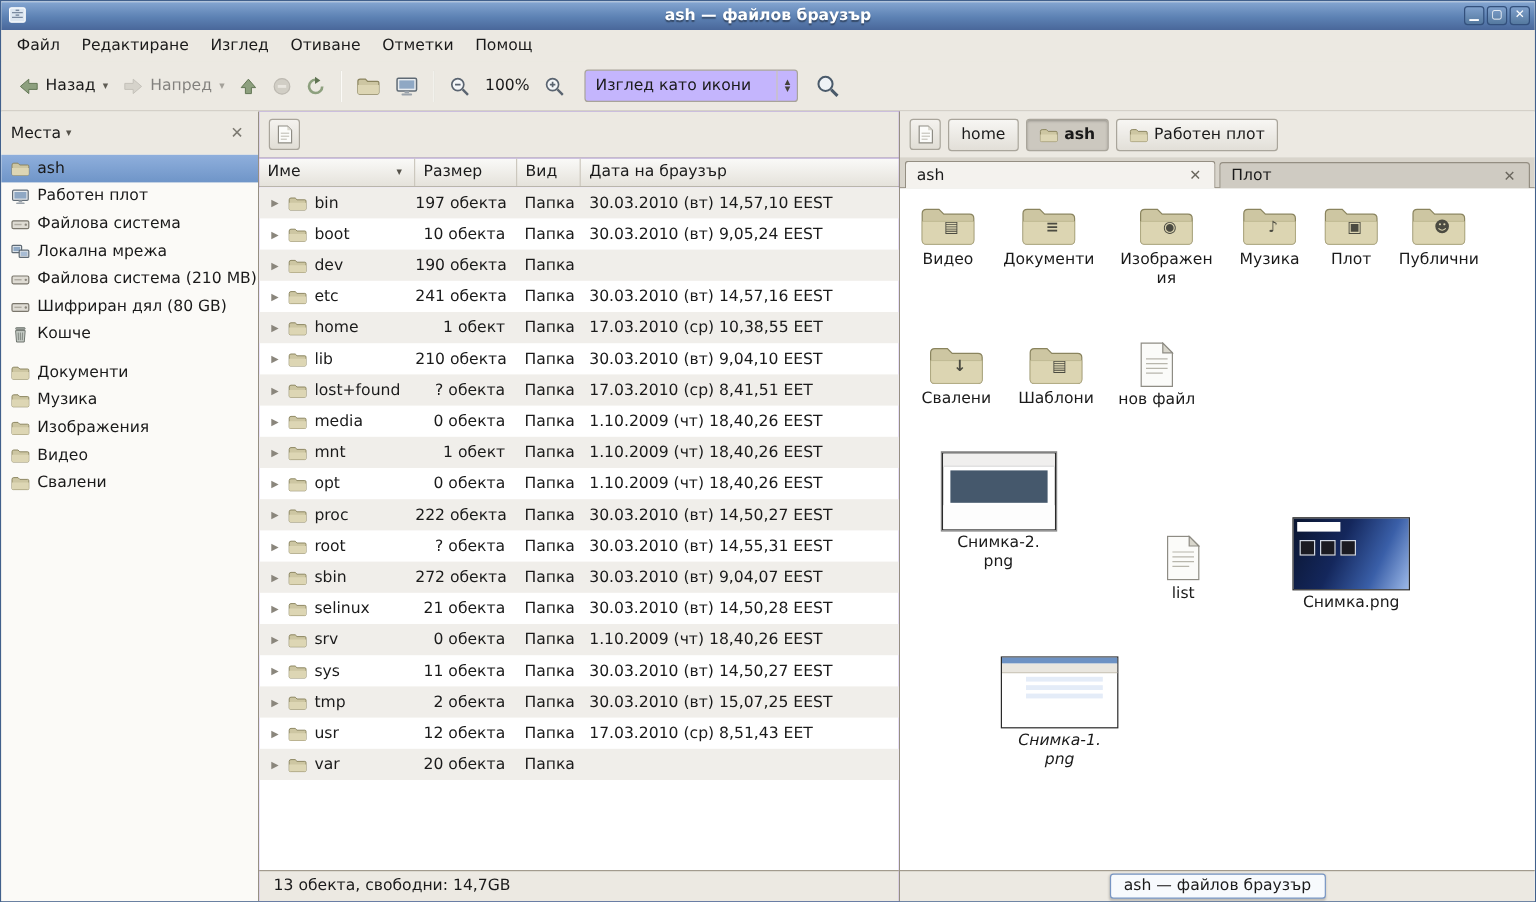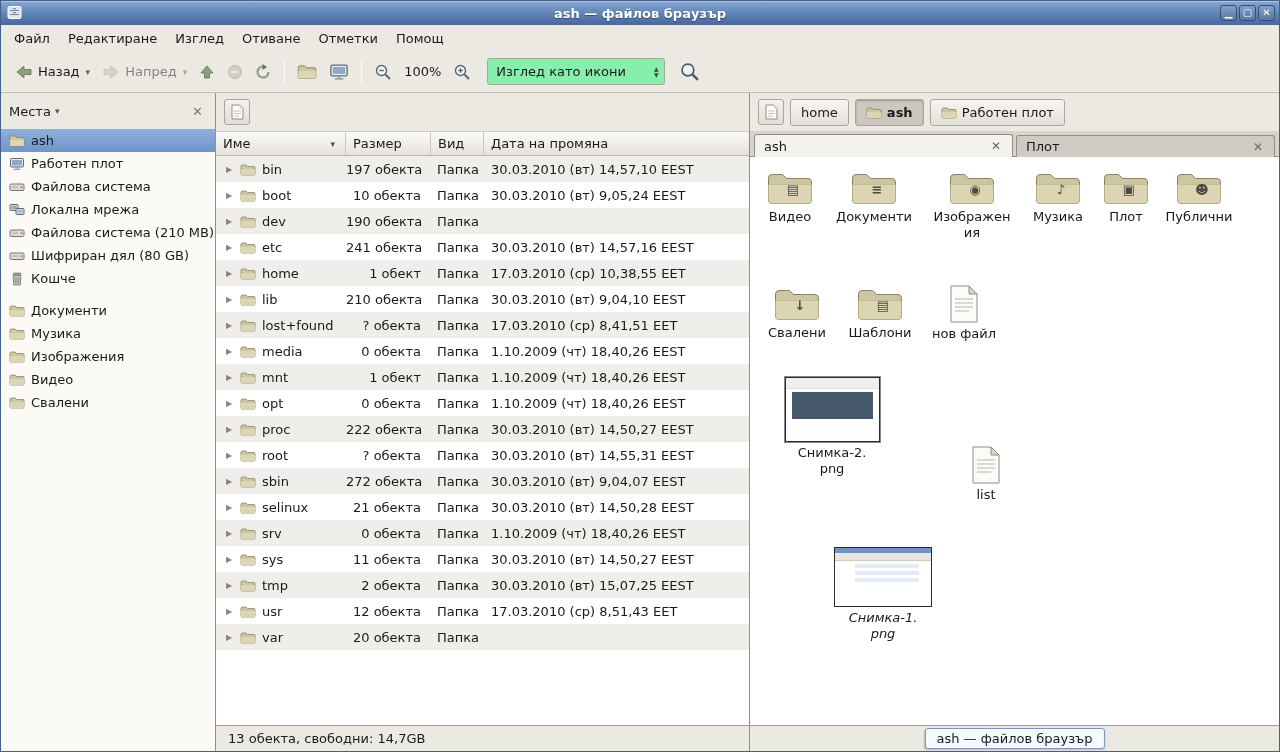--- a/index.html
+++ b/index.html
@@ -18,21 +18,21 @@
   .menubar { height:26px; background:#ece9e2; display:flex; align-items:center; padding-left:4px; flex:0 0 auto; }
   .menu-item { padding:3px 9px; }
 
   
   .toolbar { height:42px; background:#ece9e2; border-bottom:1px solid #c4c0b6; display:flex; align-items:center; padding:0 8px; gap:0; flex:0 0 auto; }
   .tbtn { display:flex; align-items:center; gap:5px; padding:5px 6px; border-radius:3px; font-size:13px; }
   .tbtn.disabled { opacity:.5; }
   .chev { font-size:9px; color:#5f5c54; margin-left:1px; }
   .tsep { width:1px; height:26px; background:#c6c2b8; border-right:1px solid #fbfaf7; margin:0 6px; }
   .zoom-level { padding:0 6px; }
-  .combo { display:flex; align-items:center; height:27px; width:178px; background:#86efac; border:1px solid #a8a49a; border-radius:3px; margin-left:10px; }
+  .combo { display:flex; align-items:center; height:27px; width:178px; background:#c4b5fd; border:1px solid #a8a49a; border-radius:3px; margin-left:10px; }
   .combo-label { flex:1; padding:0 8px; white-space:nowrap; }
   .combo-spin { width:17px; align-self:stretch; border-left:1px solid #c8c4ba; display:flex; flex-direction:column; align-items:center; justify-content:center; font-size:6px; line-height:6px; color:#44413a; }
   .search-btn { margin-left:10px; padding:4px; }
 
   
   .main { flex:1; display:flex; min-height:0; }
 
   
   .sidebar { width:215px; flex:0 0 auto; background:#fbfaf7; border-right:1px solid #968f82; display:flex; flex-direction:column; }
   .sb-head { height:36px; display:flex; align-items:center; padding:0 8px; background:#ece9e2; }
@@ -357,21 +357,21 @@
             <span>Име</span>
             <span class="sort-ind">▾</span>
           </span>
         <span class="col col-size">
             <span>Размер</span>
           </span>
         <span class="col col-type">
             <span>Вид</span>
           </span>
         <span class="col col-date">
-            <span>Дата на промяна</span>
+            <span>Дата на браузър</span>
           </span>
       </div>
       <div class="rows" id="rows">
           <div class="row alt">
     <span class="c-name">
               <i class="exp">▶</i>
               <span class="f-ico">
                 <svg width="16" height="13" viewBox="0 0 16 13">
                   <path d="M1 3.5 Q1 2 2.5 2 H6 L7.5 3.5 H14 Q15 3.5 15 4.5 V11 Q15 12 14 12 H2 Q1 12 1 11 Z" fill="#cdc6a2" stroke="#8a845e" stroke-width="0.8"></path>
                   <path d="M1 6 H15 V11 Q15 12 14 12 H2 Q1 12 1 11 Z" fill="#ddd6b4"></path>
@@ -821,20 +821,31 @@
                 <g stroke="#b8b6ac">
                   <line x1="6" y1="14" x2="24" y2="14"></line>
                   <line x1="6" y1="18" x2="24" y2="18"></line>
                   <line x1="6" y1="22" x2="24" y2="22"></line>
                   <line x1="6" y1="26" x2="20" y2="26"></line>
                 </g>
               </svg>
             </span>
     <span class="ii-label">list</span>
   </div>
+          <div class="icon-item" style="left: 324px; top: 274px; width: 104px;">
+    <span class="ii-icon">
+              <div class="thumb tstore">
+                <span class="logo"></span>
+                <span class="p p1"></span>
+                <span class="p p2"></span>
+                <span class="p p3"></span>
+              </div>
+            </span>
+    <span class="ii-label">Снимка.png</span>
+  </div>
           <div class="icon-item" style="left: 81px; top: 390px; width: 104px; font-style: italic;">
     <span class="ii-icon">
               <div class="thumb twin">
                 <div class="t"></div>
                 <div class="m"></div>
                 <div class="body">
                   <div></div>
                   <div></div>
                   <div></div>
                 </div>

